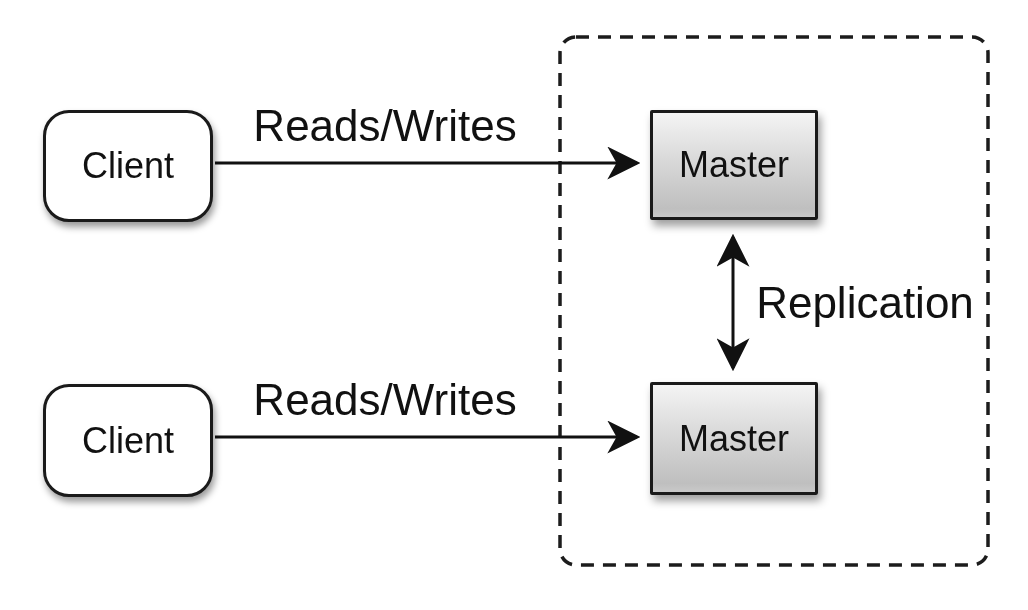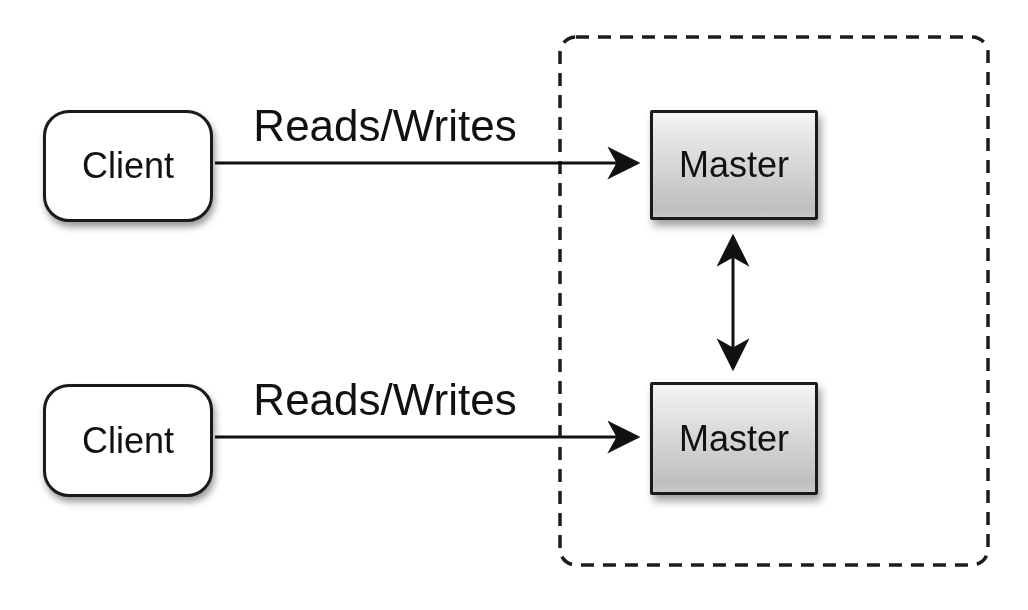--- a/index.html
+++ b/index.html
@@ -98,14 +98,15 @@
   </div>
 
   <div class="node master master-bottom">
     <span>Master</span>
   </div>
 
   <div class="edge-label label-rw-top">Reads/Writes</div>
 
   <div class="edge-label label-rw-bottom">Reads/Writes</div>
 
+  <div class="edge-label label-repl">Replication</div>
 
 </div>
 
 </body></html>

